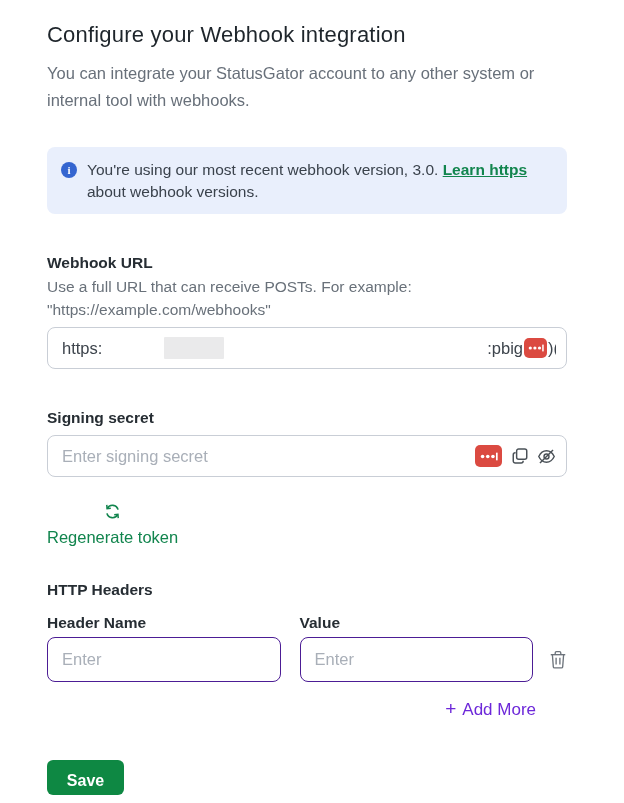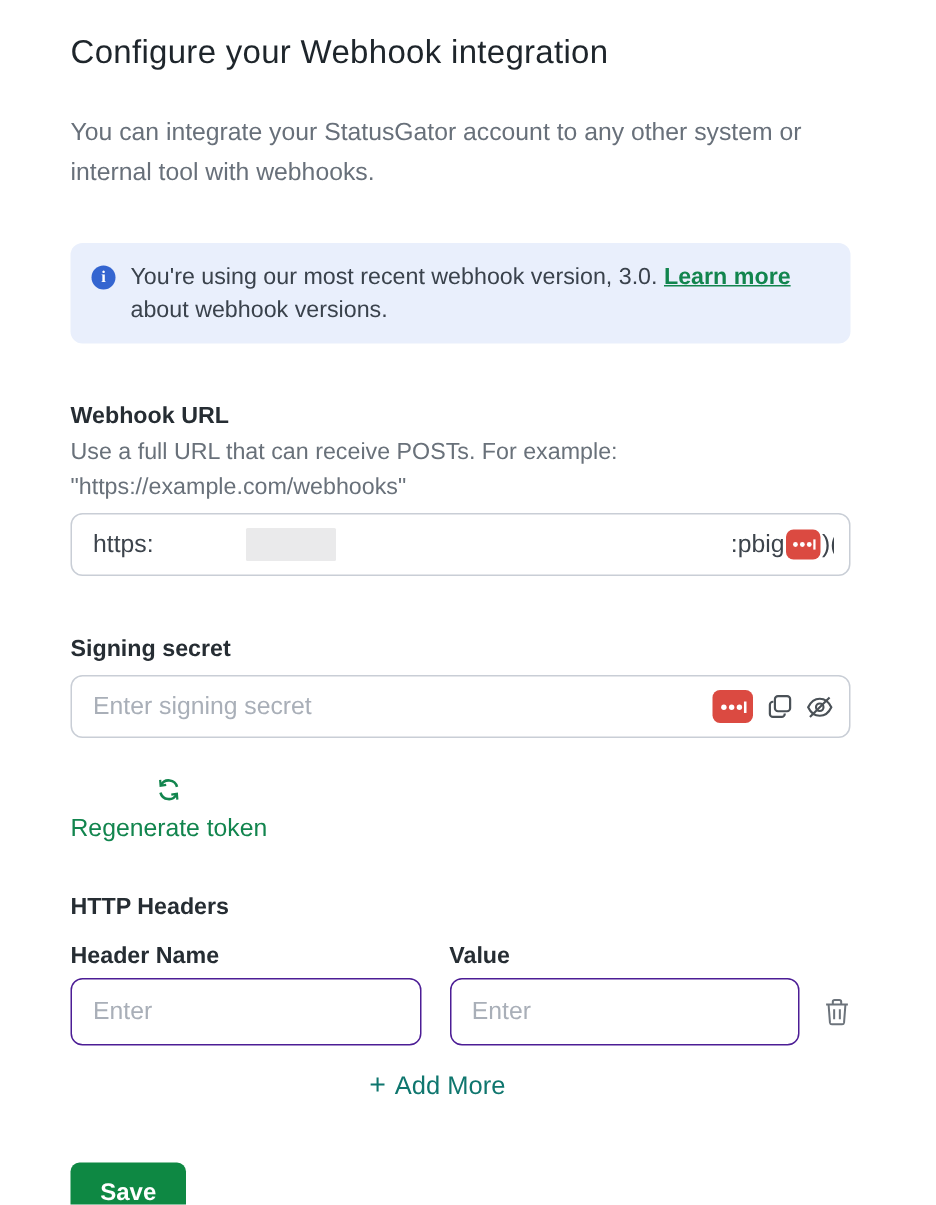--- a/index.html
+++ b/index.html
@@ -8,21 +8,21 @@
     width: 624px; height: 803px; overflow: hidden;
     font-family: "Liberation Sans", sans-serif;
     color: #262d33;
   }
   .wrap { width: 624px; height: 803px; padding: 22px 57px 0 47px; }
 
   .page-title {
     font-size: 22px; font-weight: 400; color: #1e252b; letter-spacing: .2px;
   }
   .subtitle {
-    margin-top: 27px; font-size: 16.5px; line-height: 27px; color: #68707a;
+    margin-top: 12px; font-size: 16.5px; line-height: 27px; color: #68707a;
   }
 
   .banner {
     margin-top: 33px; background: #e9effc; border-radius: 8px;
     padding: 12px 16px 11px 14px; display: flex; gap: 10px;
     font-size: 15.5px; line-height: 22px; color: #3a424c;
   }
   .info-ic {
     flex: 0 0 auto; width: 16px; height: 16px; margin-top: 3px;
     background: #3465d0; color: #fff; border-radius: 50%;
@@ -73,22 +73,22 @@
   .hh-input {
     margin-top: 5px; height: 45px; width: 100%;
     border: 1px solid #4c1d95; border-radius: 8px;
     padding: 0 14px; font-size: 16.5px; color: #3d444c;
     font-family: "Liberation Sans", sans-serif; outline: none;
   }
   .hh-input::placeholder { color: #a9afb8; }
   .trash { margin-left: 16px; margin-bottom: 13px; cursor: pointer; display: inline-flex; }
 
   .add-more {
-    margin-top: 16px; width: 489px; text-align: center;
-    color: #0f766e; font-size: 17px; font-weight: 500; cursor: pointer;
+    margin-top: 16px; width: 489px; text-align: right;
+    color: #6d28d9; font-size: 17px; font-weight: 500; cursor: pointer;
   }
   .add-more .plus { font-size: 19px; font-weight: 400; margin-right: 6px; }
 
   .save-btn {
     margin-top: 40px; min-width: 77px; height: 35px; padding: 12px 18px;
     background: #0e8843; border: none; border-radius: 6px;
     color: #fff; font-size: 16px; font-weight: 700;
     font-family: "Liberation Sans", sans-serif; cursor: pointer;
   }
 </style>
@@ -97,21 +97,21 @@
 
 <div class="wrap">
 
   <h1 class="page-title">Configure your Webhook integration</h1>
 
   <p class="subtitle">You can integrate your StatusGator account to any other system or internal tool with webhooks.</p>
 
   <div class="banner">
     <span class="info-ic">i</span>
     <span>
-      <span>You're using our most recent webhook version, 3.0. </span><a class="learn">Learn more</a><span> about webhook versions.</span>
+      <span>You're using our most recent webhook version, 3.0. </span><a class="learn">Learn https</a><span> about webhook versions.</span>
     </span>
   </div>
 
   <div class="sec-url">
     <div class="sec-label">Webhook URL</div>
     <div class="help">
       <span>Use a full URL that can receive POSTs. For example:</span><br>
       <span>"https://example.com/webhooks"</span>
     </div>
     <div class="inputbox">

